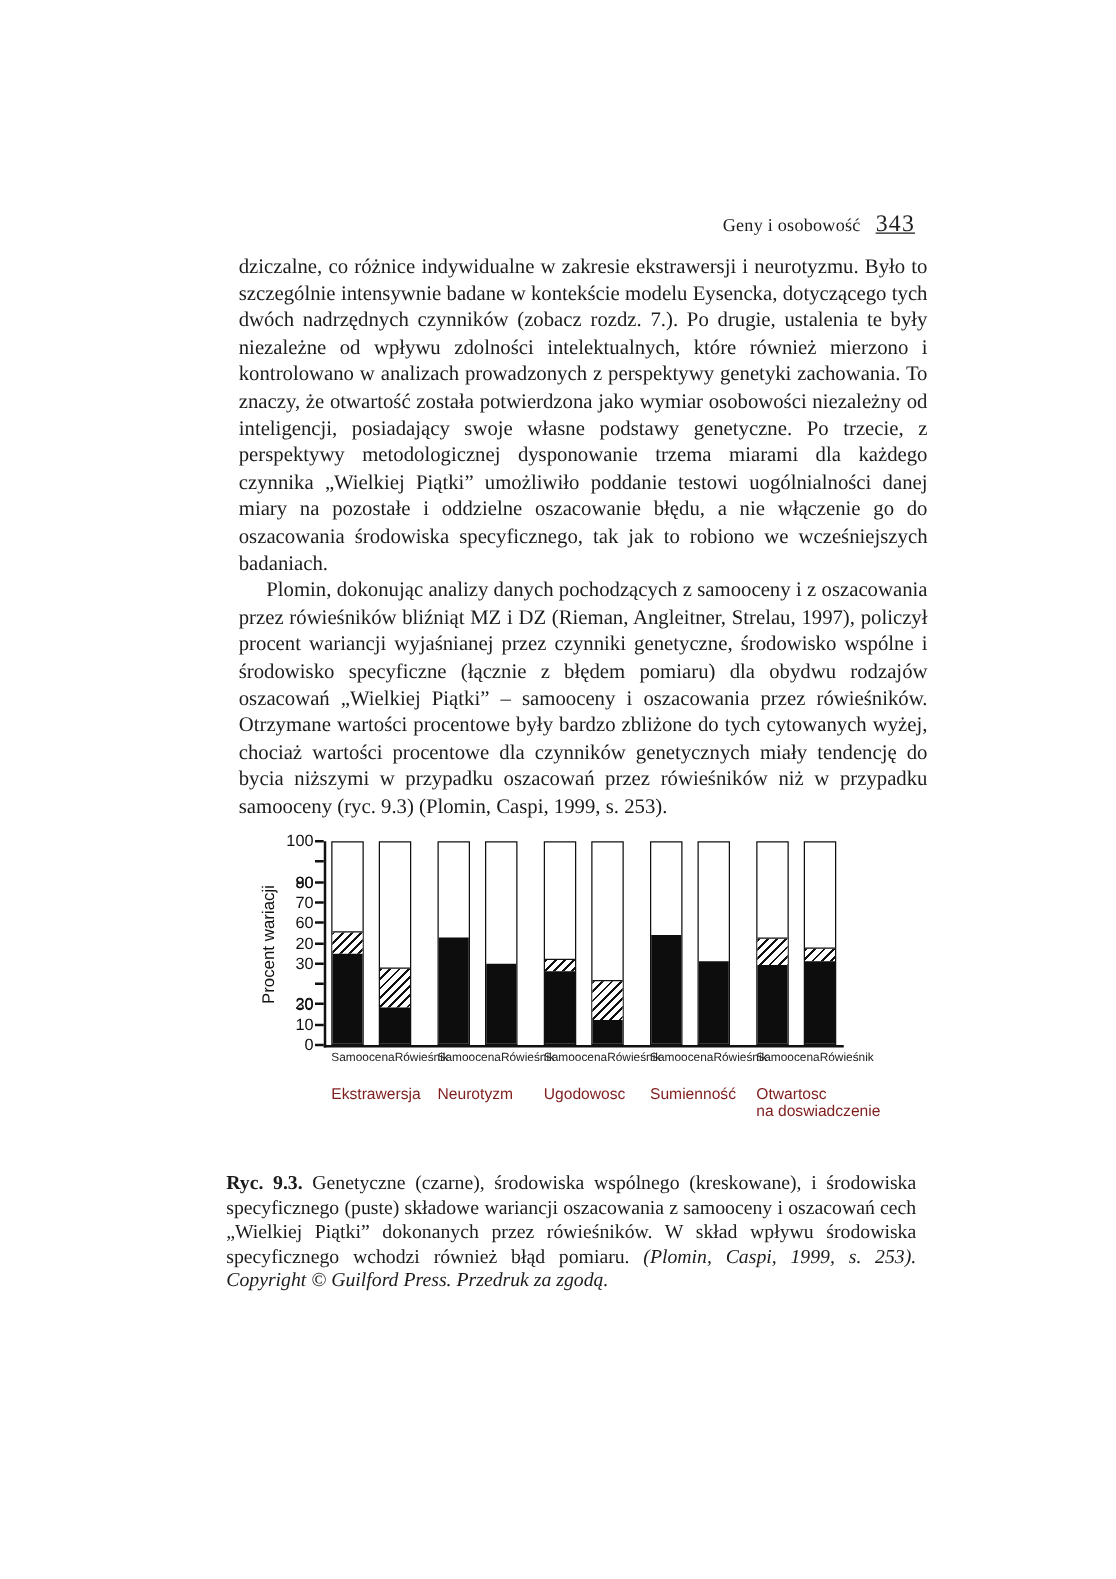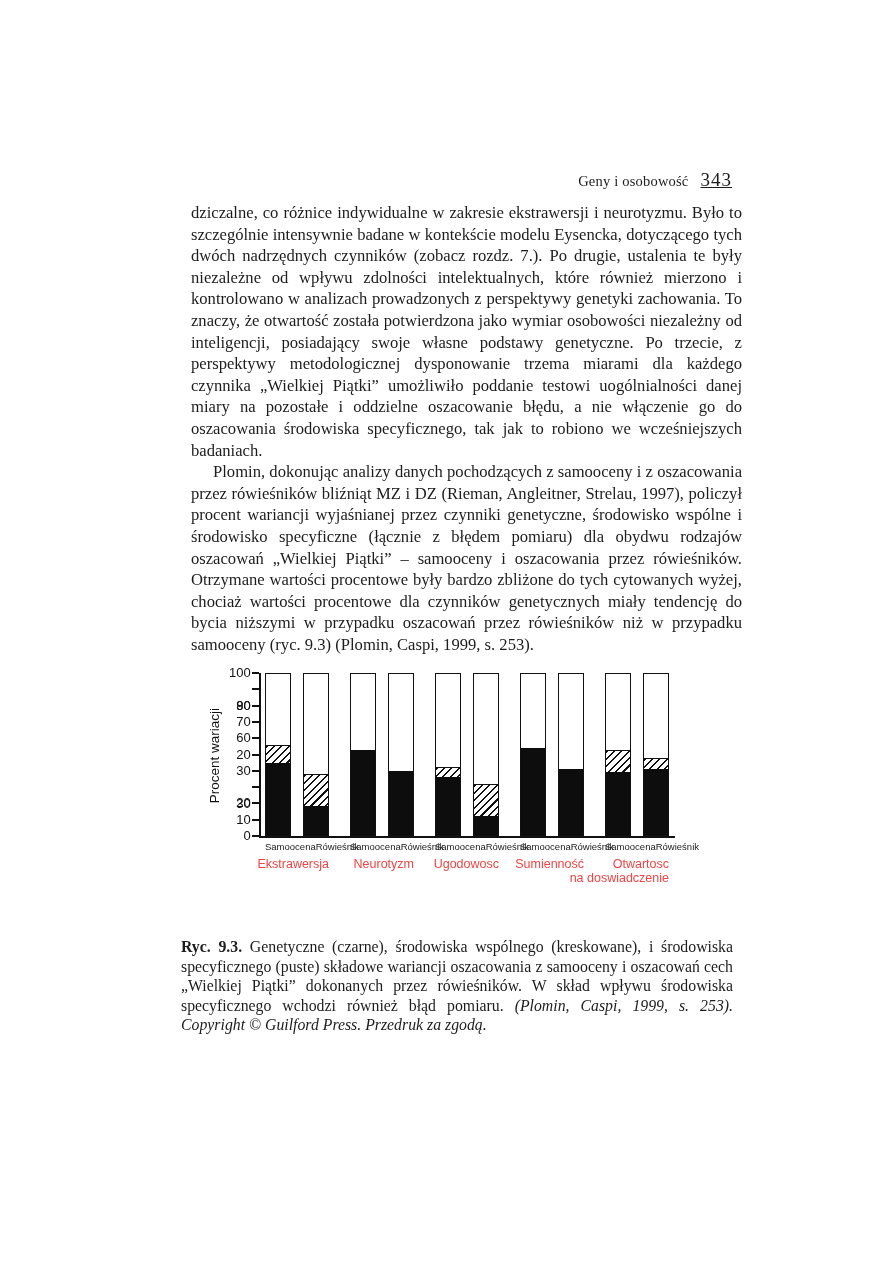--- a/index.html
+++ b/index.html
@@ -75,22 +75,22 @@
 
   .x-labels { display:flex; padding-left:60px; margin-top:3px; }
   .xgroup { width:64px; margin-right:21px; display:flex; flex-direction:column; }
   .xgroup:last-child { margin-right:0; }
   .pair-labels { display:flex; }
   .pair-labels span {
     flex:1; display:flex; justify-content:center; white-space:nowrap;
     font-family:"Liberation Sans", sans-serif; font-size:9.5px; color:#222;
   }
   .group-label {
-    margin-top:5px; display:flex; flex-direction:column; align-items:flex-end;
-    font-family:"Liberation Sans", sans-serif; font-size:12.5px; color:#ef4444;
+    margin-top:16px; display:flex; flex-direction:column; align-items:flex-start;
+    font-family:"Liberation Sans", sans-serif; font-size:12.5px; color:#7f1d1d;
   }
   .group-label span { white-space:nowrap; text-align:center; }
 
   
   .caption {
     position:absolute; top:937px; left:181px; width:552px;
     font-family:"Liberation Serif", serif; font-size:15.8px;
     line-height:19.5px; text-align:justify;
   }
   .caption .cap-label { font-weight:bold; }

